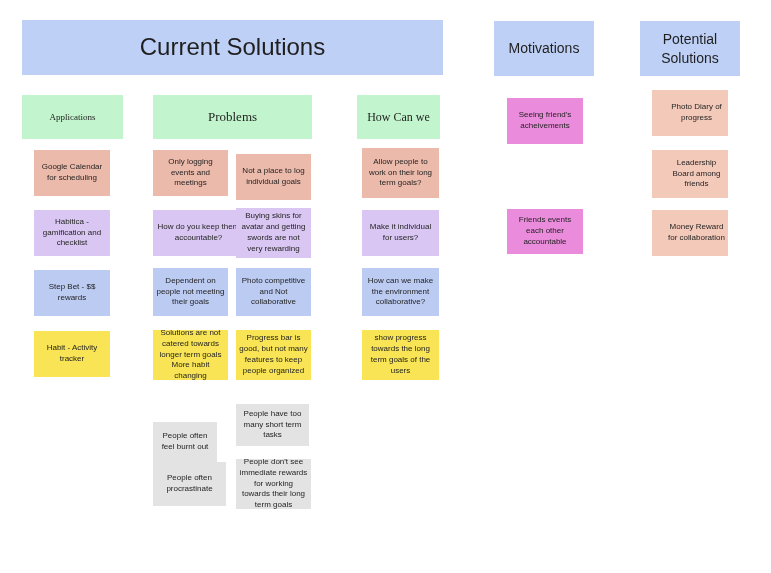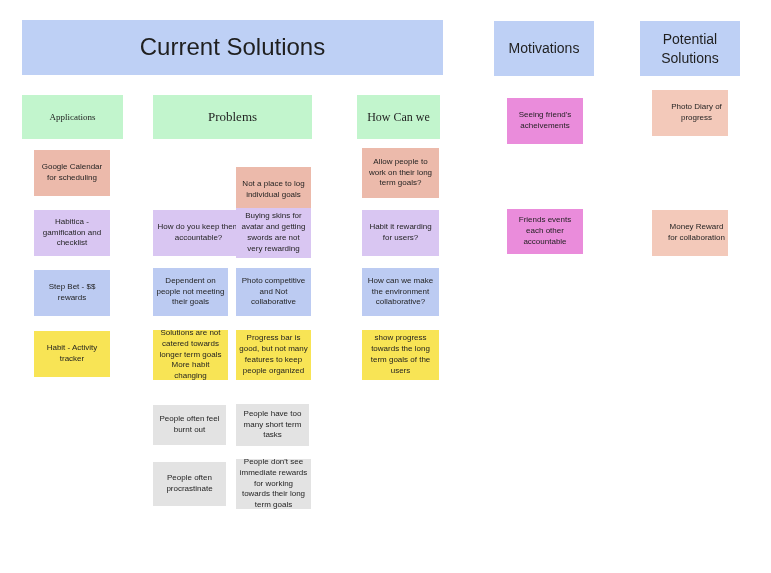--- a/index.html
+++ b/index.html
@@ -48,37 +48,39 @@
 
   <div class="sec sec-apps" style="left:22px;top:95px;width:101px;height:44px">Applications</div>
   <div class="sec sec-problems" style="left:153px;top:95px;width:159px;height:44px">Problems</div>
   <div class="sec sec-how" style="left:357px;top:95px;width:83px;height:44px">How Can we</div>
 
   <div class="note salmon" style="left:34px;top:150px;width:76px;height:46px">Google Calendar for scheduling</div>
   <div class="note purple" style="left:34px;top:210px;width:76px;height:46px">Habitica - gamification and checklist</div>
   <div class="note blue" style="left:34px;top:270px;width:76px;height:46px">Step Bet - $$ rewards</div>
   <div class="note yellow" style="left:34px;top:331px;width:76px;height:46px">Habit - Activity tracker</div>
 
+  <div class="note salmon" style="left:153px;top:150px;width:75px;height:46px">Only logging events and meetings</div>
   <div class="note purple" style="left:153px;top:210px;width:91px;height:46px">How do you keep them accountable?</div>
   <div class="note blue" style="left:153px;top:268px;width:75px;height:48px">Dependent on people not meeting their goals</div>
   <div class="note yellow" style="left:153px;top:330px;width:75px;height:50px">Solutions are not catered towards longer term goals More habit changing</div>
-  <div class="note gray" style="left:153px;top:405px;width:73px;height:40px">People often feel burnt out</div>
+  <div class="note gray" style="left:153px;top:422px;width:64px;height:40px">People often feel burnt out</div>
   <div class="note gray" style="left:153px;top:462px;width:73px;height:44px">People often procrastinate</div>
 
-  <div class="note salmon" style="left:236px;top:167px;width:75px;height:46px">Not a place to log individual goals</div>
+  <div class="note salmon" style="left:236px;top:154px;width:75px;height:46px">Not a place to log individual goals</div>
   <div class="note purple" style="left:236px;top:208px;width:75px;height:50px">Buying skins for avatar and getting swords are not very rewarding</div>
   <div class="note blue" style="left:236px;top:268px;width:75px;height:48px">Photo competitive and Not collaborative</div>
   <div class="note yellow" style="left:236px;top:330px;width:75px;height:50px">Progress bar is good, but not many features to keep people organized</div>
   <div class="note gray" style="left:236px;top:404px;width:73px;height:42px">People have too many short term tasks</div>
   <div class="note gray" style="left:236px;top:459px;width:75px;height:50px">People don't see immediate rewards for working towards their long term goals</div>
 
   <div class="note salmon" style="left:362px;top:148px;width:77px;height:50px">Allow people to work on their long term goals?</div>
-  <div class="note purple" style="left:362px;top:210px;width:77px;height:46px">Habit it rewarding for users?</div>
+  <div class="note purple" style="left:362px;top:210px;width:77px;height:46px">Make it individual for users?</div>
   <div class="note blue" style="left:362px;top:268px;width:77px;height:48px">How can we make the environment collaborative?</div>
   <div class="note magenta" style="left:507px;top:98px;width:76px;height:46px">Seeing friend's acheivements</div>
 
   <div class="note yellow" style="left:362px;top:330px;width:77px;height:50px">show progress towards the long term goals of the users</div>
   <div class="note magenta" style="left:507px;top:209px;width:76px;height:45px">Friends events each other accountable</div>
 
   <div class="note peach" style="left:652px;top:90px;width:76px;height:46px">Photo Diary of progress</div>
+  <div class="note peach" style="left:652px;top:150px;width:76px;height:48px">Leadership Board among friends</div>
   <div class="note peach" style="left:652px;top:210px;width:76px;height:46px">Money Reward for collaboration</div>
 
 </div>
 
 </body></html>

